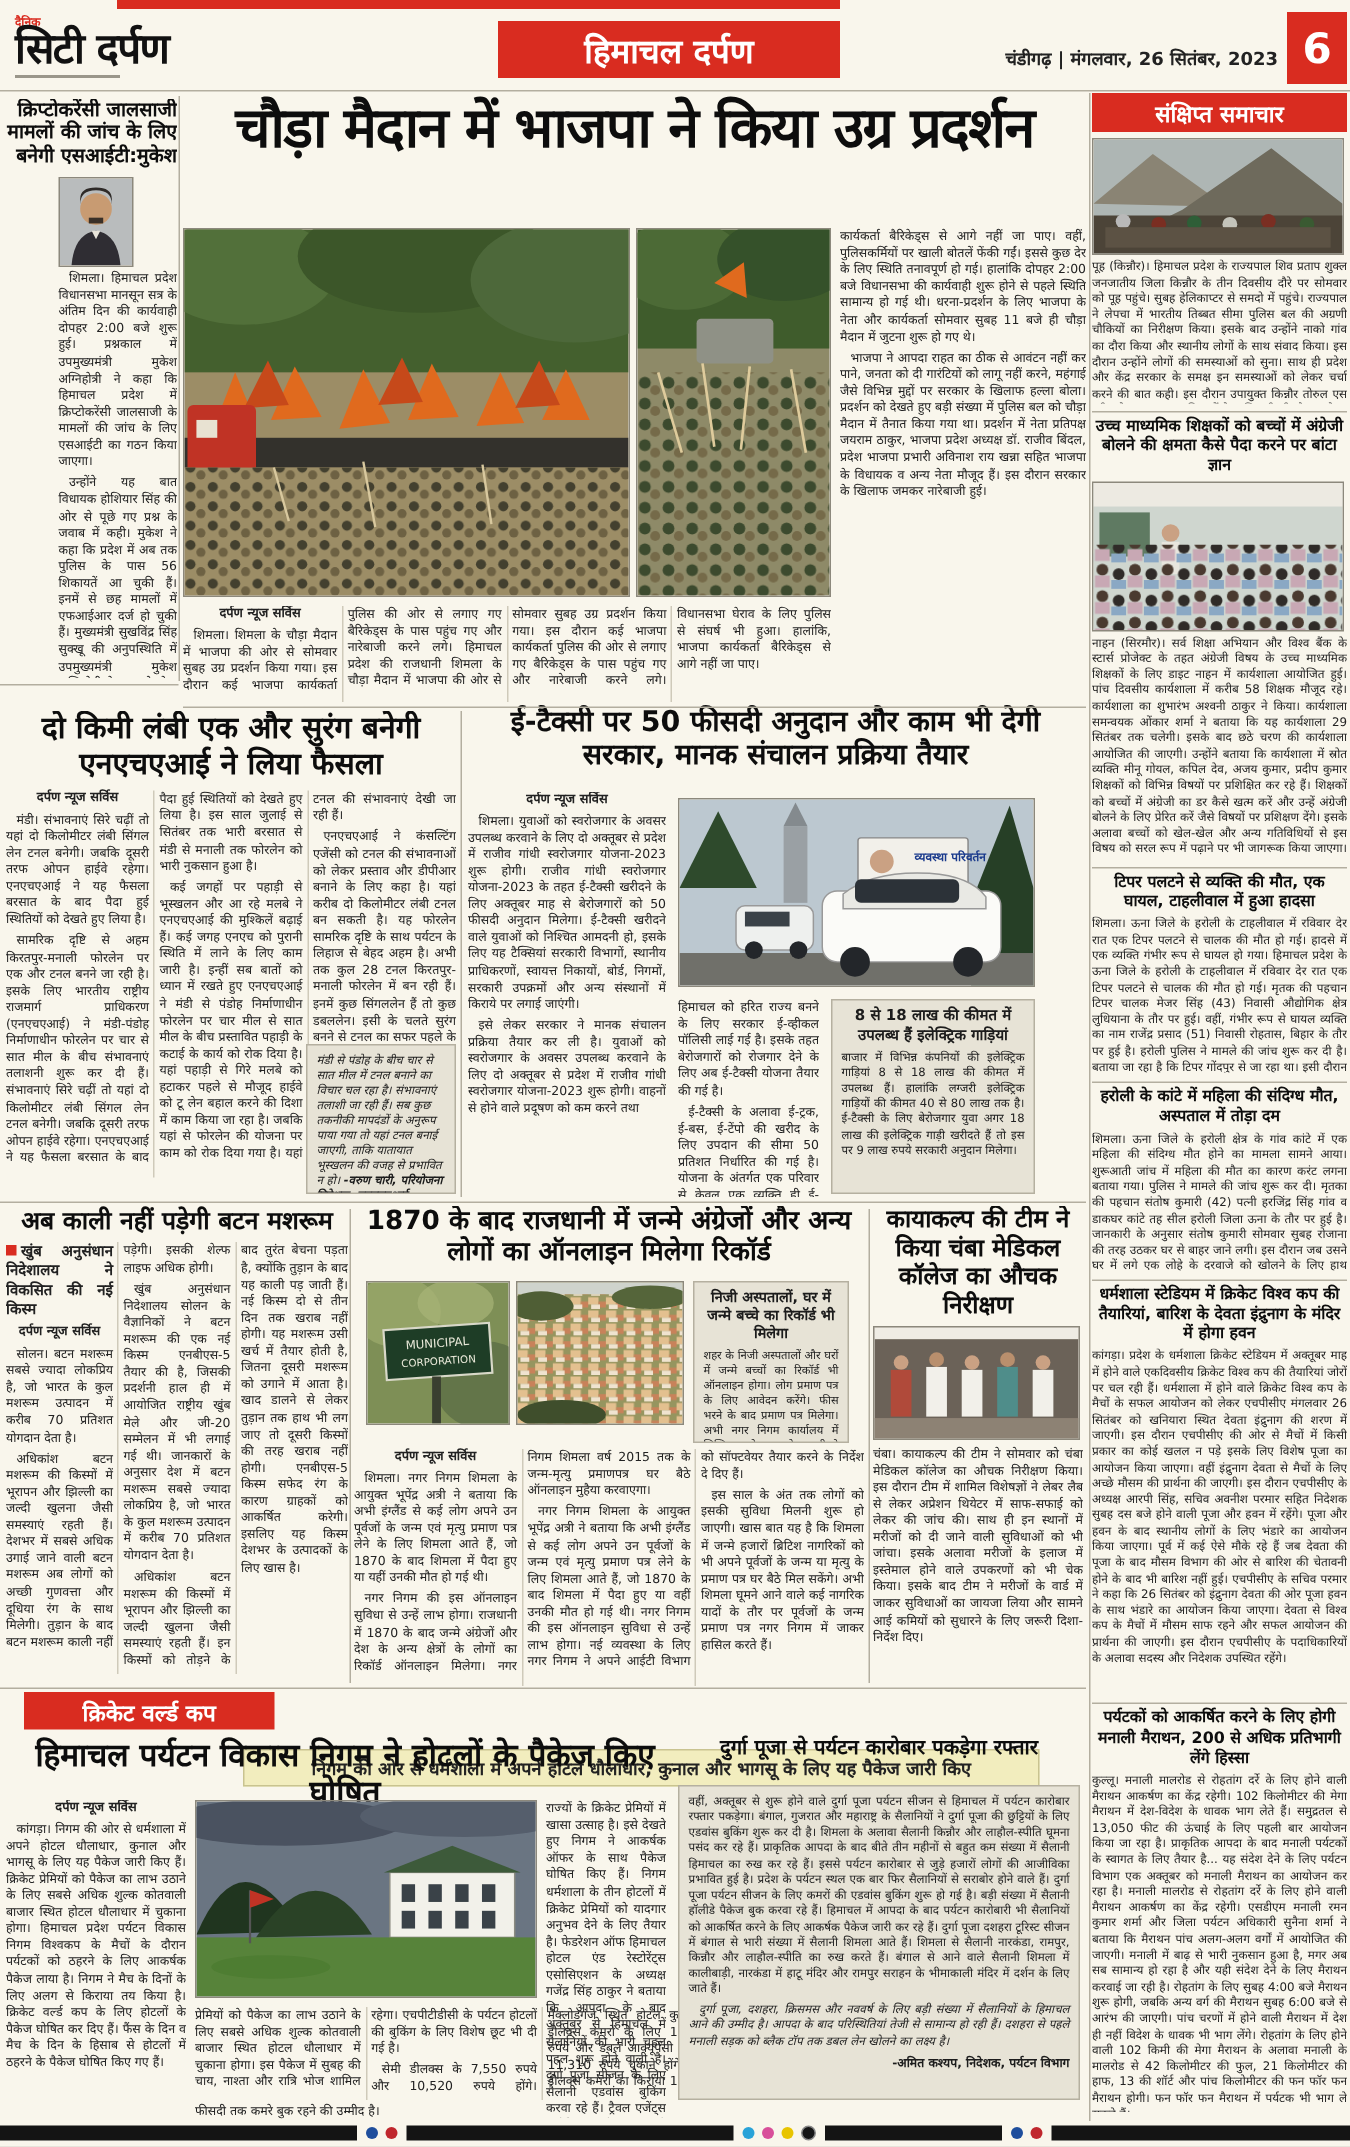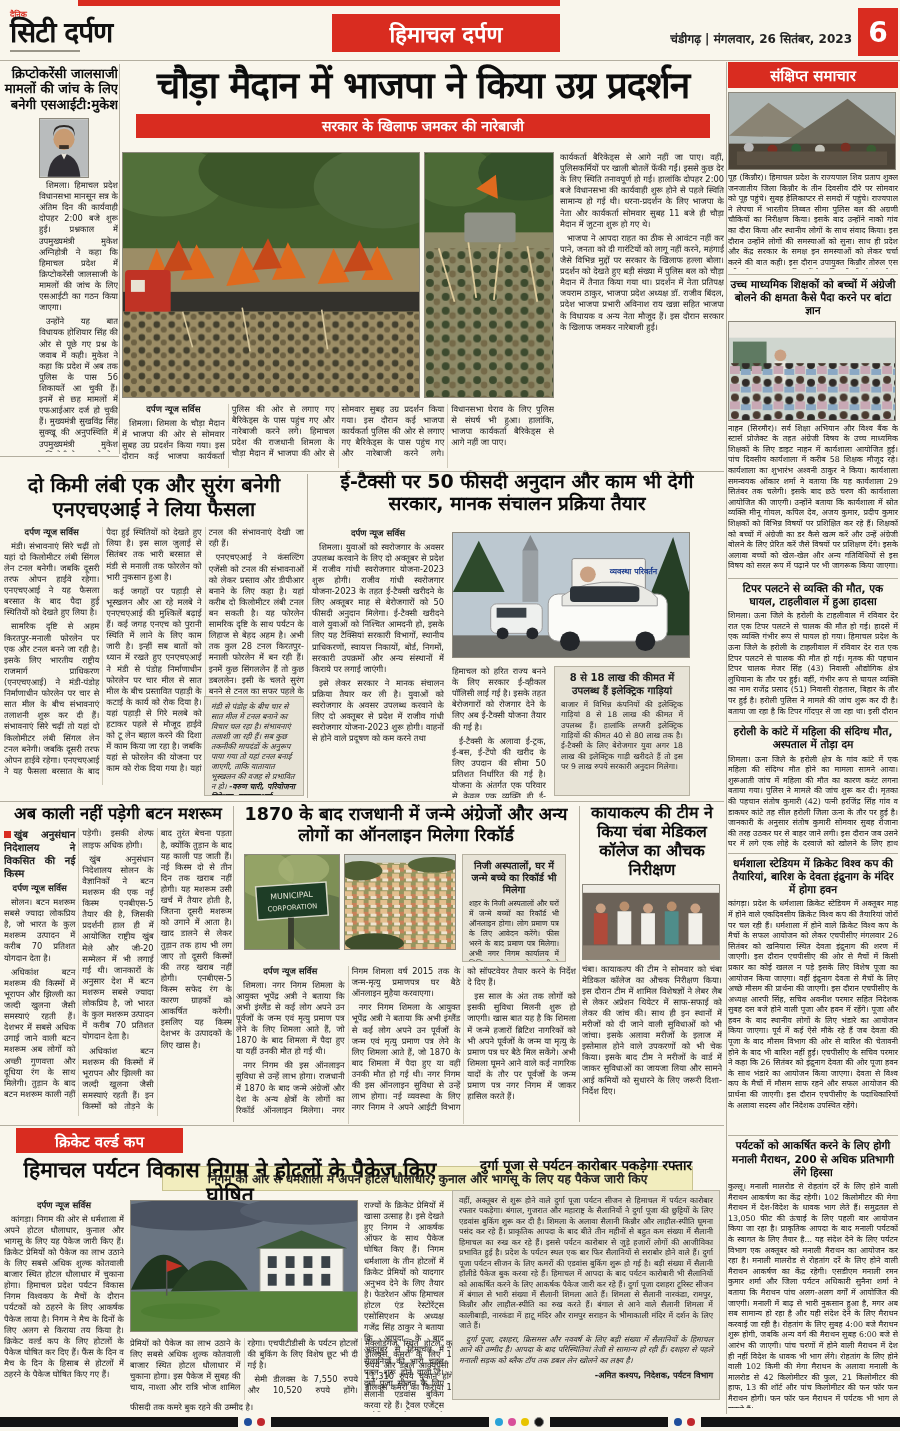--- a/index.html
+++ b/index.html
@@ -54,21 +54,20 @@
         <path d="M8 60 Q10 38 25 36 Q40 38 42 60 Z" fill="#2f2d33"></path>
         <path d="M22 36 L25 42 L28 36 Z" fill="#e8e4da"></path>
       </svg>
       <p>शिमला। हिमाचल प्रदेश विधानसभा मानसून सत्र के अंतिम दिन की कार्यवाही दोपहर 2:00 बजे शुरू हुई। प्रश्नकाल में उपमुख्यमंत्री मुकेश अग्निहोत्री ने कहा कि हिमाचल प्रदेश में क्रिप्टोकरेंसी जालसाजी के मामलों की जांच के लिए एसआईटी का गठन किया जाएगा।</p>
       <p>उन्होंने यह बात विधायक होशियार सिंह की ओर से पूछे गए प्रश्न के जवाब में कही। मुकेश ने कहा कि प्रदेश में अब तक पुलिस के पास 56 शिकायतें आ चुकी हैं। इनमें से छह मामलों में एफआईआर दर्ज हो चुकी हैं। मुख्यमंत्री सुखविंद्र सिंह सुक्खू की अनुपस्थिति में उपमुख्यमंत्री मुकेश अग्निहोत्री ने सदन के नेता की भूमिका निभाई।</p>
     </div>
   </div>
 
   <div class="abs" style="left:122px;top:64px;width:602px;height:406px;overflow:hidden;">
     <div class="hl" style="font-size:37px;letter-spacing:-1px;">चौड़ा मैदान में भाजपा ने किया उग्र प्रदर्शन</div>
-    <div class="redbox" style="margin:6px 14px 0 14px;height:24px;font-size:14px;">सरकार के खिलाफ जमकर की नारेबाजी</div>
     <div style="position:absolute;left:0;top:88px;width:298px;height:246px;">
       <svg class="photo" width="298" height="246" viewBox="0 0 298 246" preserveAspectRatio="none">
         <defs>
           <pattern id="heads1" width="15" height="13" patternUnits="userSpaceOnUse">
             <circle cx="4" cy="4" r="3.4" fill="#43402f"></circle>
               <circle cx="11" cy="9" r="3.1" fill="#6d6143"></circle>
           </pattern>
         </defs>
         <rect width="298" height="246" fill="#9c8d66"></rect>
         <rect width="298" height="96" fill="#44602e"></rect>

